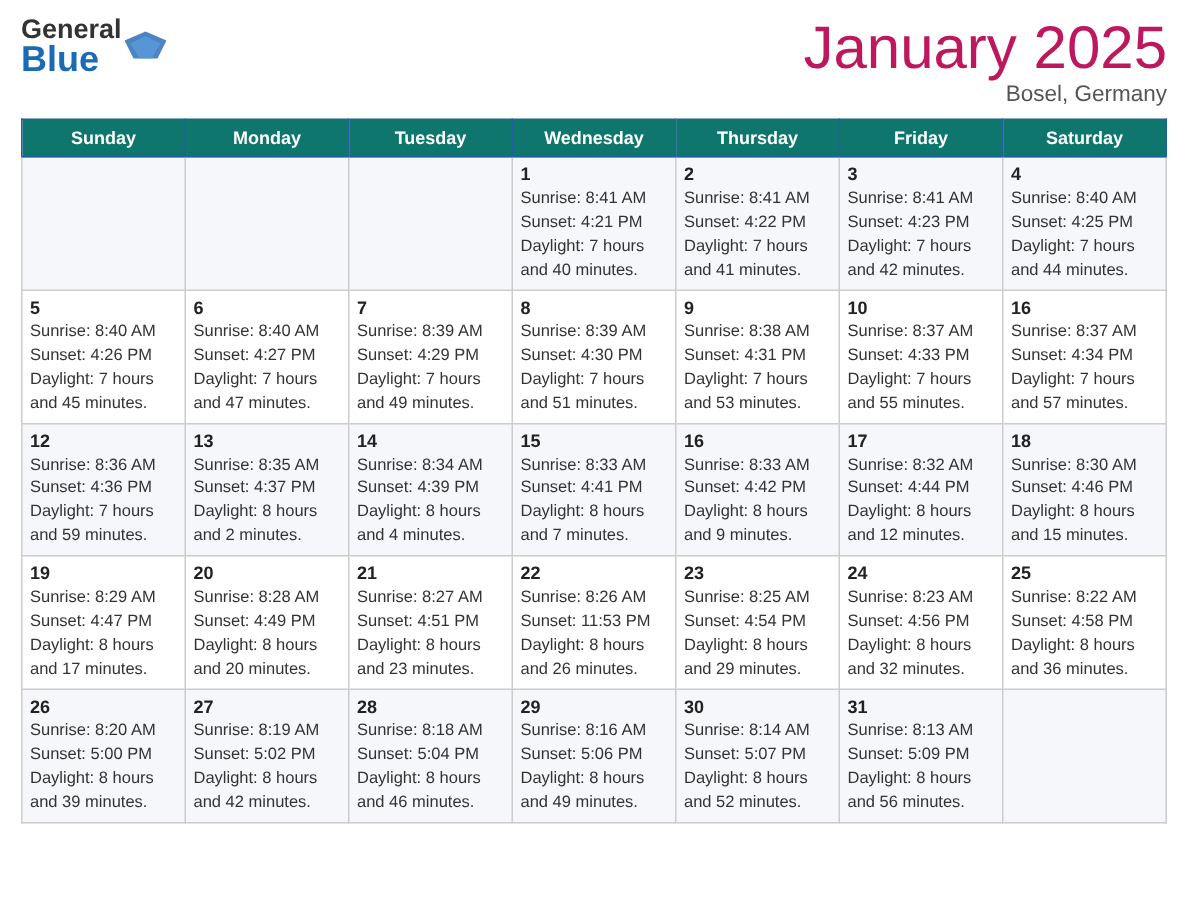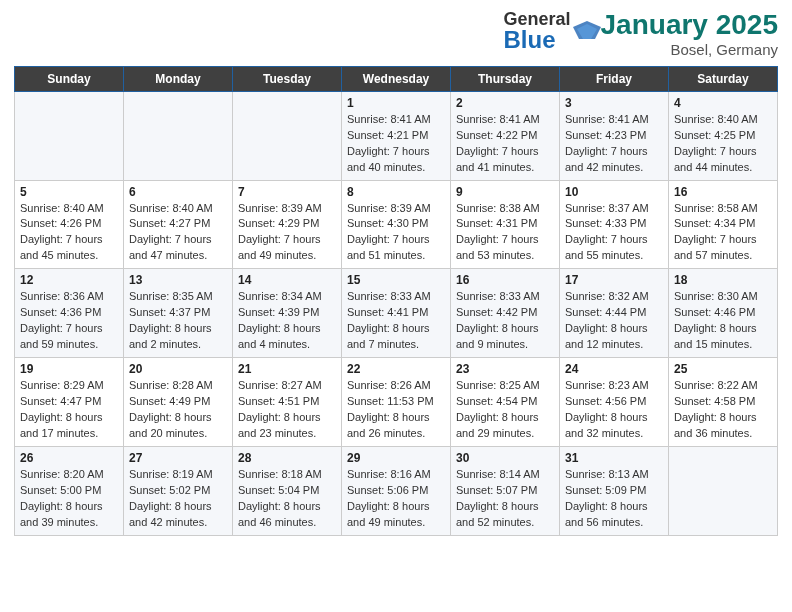--- a/index.html
+++ b/index.html
@@ -9,21 +9,21 @@
       width: 792px;
       min-height: 612px;
       padding: 0;
     }
     .container {
       width: 792px;
       padding: 10px 14px 14px 14px;
     }
     .header {
       display: flex;
-      justify-content: flex-end;
+      justify-content: space-between;
       align-items: flex-start;
       margin-bottom: 8px;
     }
     .logo {
       display: flex;
       align-items: center;
       gap: 0;
     }
     .logo-text {
       display: flex;
@@ -42,36 +42,36 @@
     }
     .logo-icon {
       width: 28px;
       height: 28px;
       margin-left: 2px;
     }
     .title-block {
       text-align: right;
     }
     .cal-title {
-      font-size: 28px;
-      font-weight: bold;
-      color: #0f766e;
+      font-size: 40px;
+      font-weight: normal;
+      color: #be185d;
       line-height: 1.1;
     }
     .cal-subtitle {
       font-size: 15px;
       color: #555;
     }
     table {
       width: 100%;
       border-collapse: collapse;
       table-layout: fixed;
     }
     thead tr th {
-      background: #404040;
+      background: #0f766e;
       color: #fff;
       font-size: 12px;
       font-weight: bold;
       text-align: center;
       padding: 5px 2px;
       border: 1px solid #2060a0;
     }
     tbody tr td {
       border: 1px solid #ccc;
       vertical-align: top;
@@ -208,21 +208,21 @@
           </td>
           <td>
             <span class="day-num">10</span>
             <div class="day-info">Sunrise: 8:37 AM
 Sunset: 4:33 PM
 Daylight: 7 hours
 and 55 minutes.</div>
           </td>
           <td>
             <span class="day-num">16</span>
-            <div class="day-info">Sunrise: 8:58 AM
+            <div class="day-info">Sunrise: 8:37 AM
 Sunset: 4:34 PM
 Daylight: 7 hours
 and 57 minutes.</div>
           </td>
         </tr>
         <tr>
           <td>
             <span class="day-num">12</span>
             <div class="day-info">Sunrise: 8:36 AM
 Sunset: 4:36 PM

